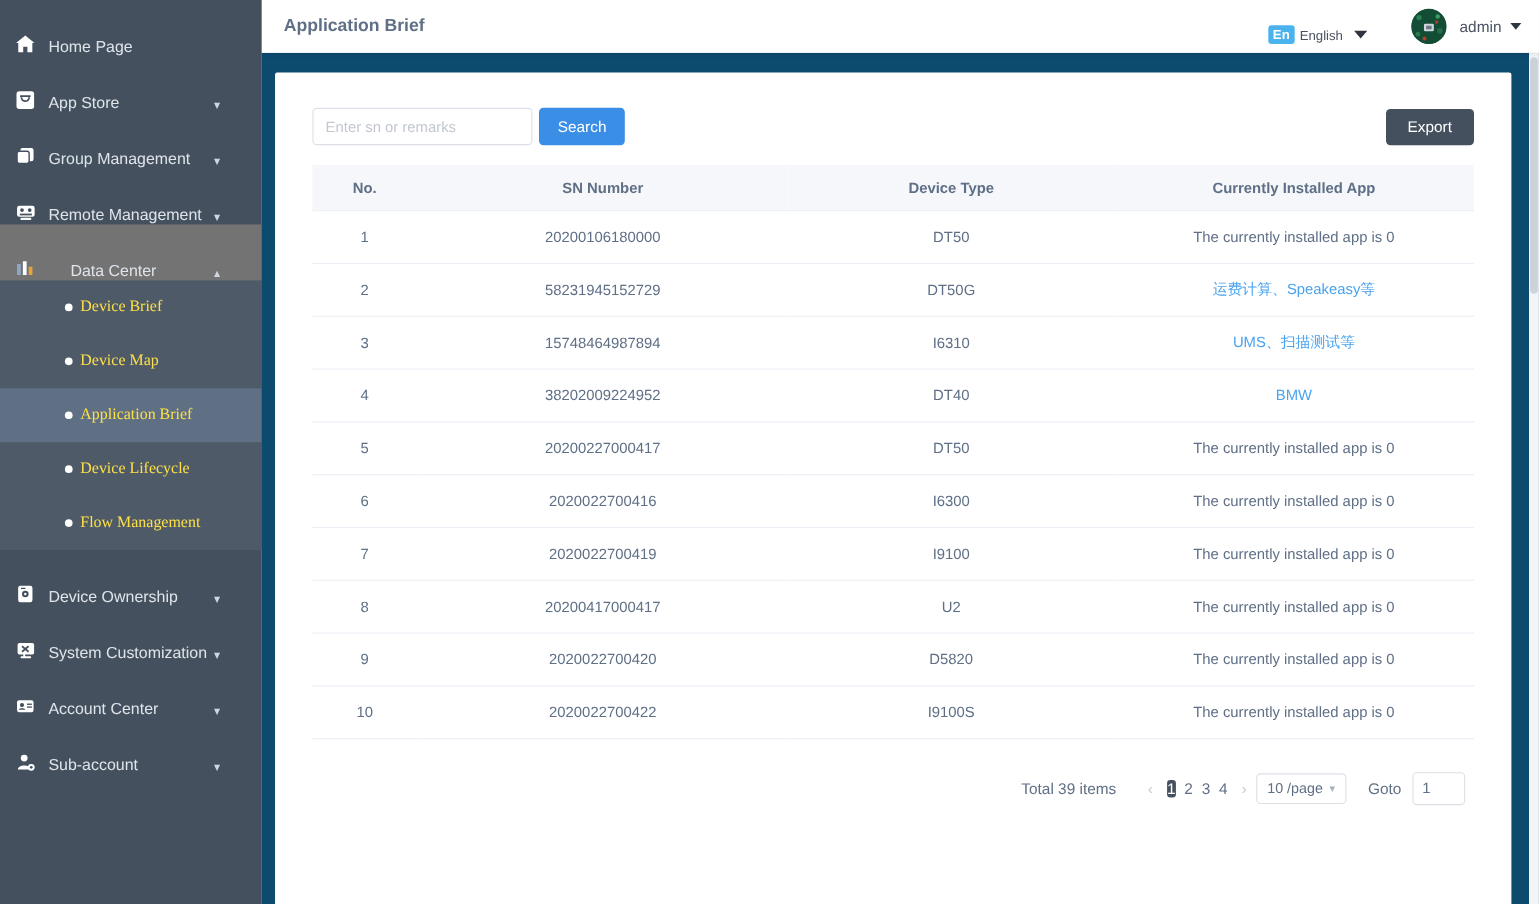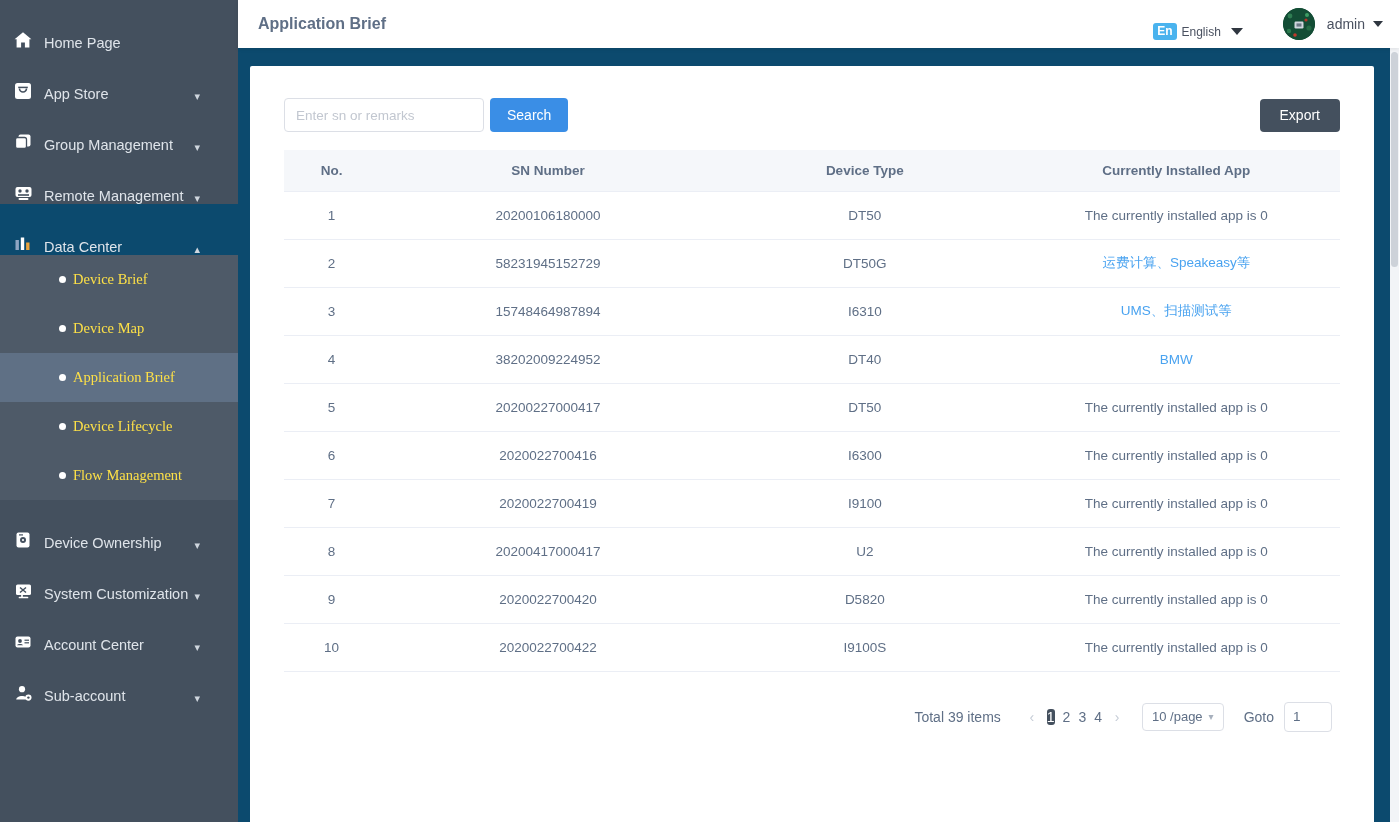--- a/index.html
+++ b/index.html
@@ -47,21 +47,21 @@
   .nav-item .nav-icon {
     width: 22px; height: 22px;
     display: flex; align-items: center; justify-content: center;
     margin-right: 10px;
     flex: 0 0 22px;
   }
   .nav-item .nav-label { flex: 1 1 auto; white-space: nowrap; }
   .nav-item .caret {
     font-size: 11px; color: #cfd6de; margin-right: 38px; line-height: 1;
   }
-  .nav-item.open { background: #0c4a6e; }
+  .nav-item.open { background: #737373; gap: 20px; }
 
   .subnav { background: #4e5a68; }
   .sub-item {
     display: flex; align-items: center;
     height: 49px;
     padding-left: 59px;
     color: #fde047;
     font-size: 14.5px;
     cursor: pointer;
     font-family: Liberation Serif, serif;
@@ -213,21 +213,20 @@
     width: 22px; text-align: center;
   }
   .pg-num {
     min-width: 26px; height: 26px; line-height: 26px;
     text-align: center; margin: 0 4px;
     color: #5f6f86; font-size: 14px; cursor: pointer;
     border-radius: 3px;
   }
   .pg-num.current { background: #44505e; color: #ffffff; }
   #page-size {
-    margin-left: 14px;
     height: 28px;
     border: 1px solid #dcdfe6; border-radius: 4px;
     display: flex; align-items: center; gap: 6px;
     padding: 0 9px;
     font-size: 13px; color: #5f6f86; cursor: pointer;
   }
   #page-size .chev { font-size: 10px; color: #a7b0bd; }
   #goto-label { margin-left: 20px; margin-right: 10px; }
   #goto-input {
     width: 48px; height: 30px;

